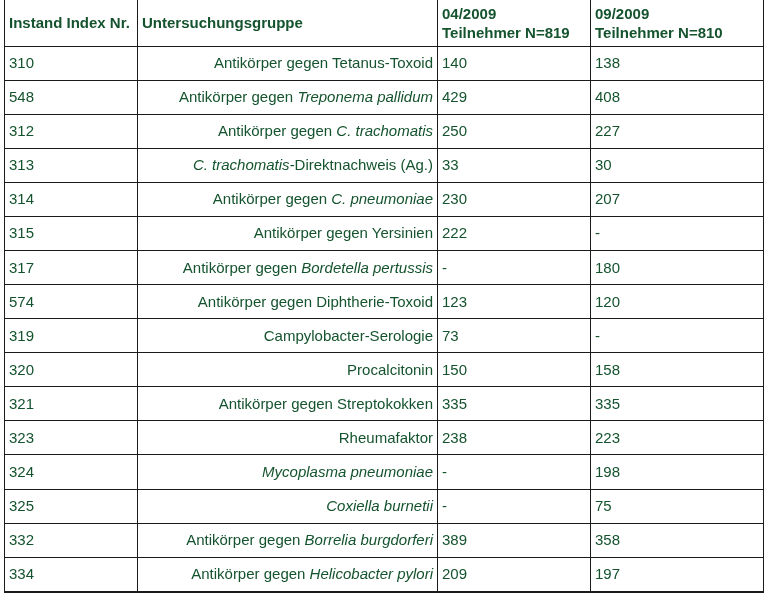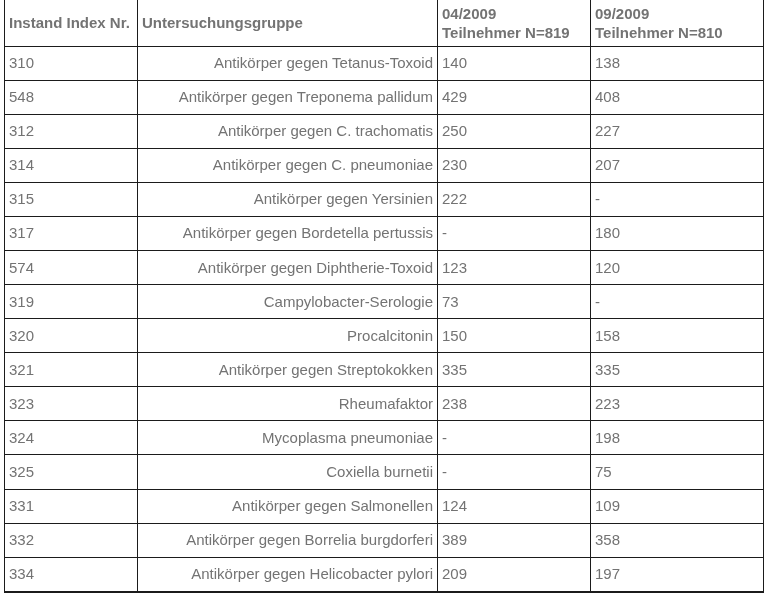--- a/index.html
+++ b/index.html
@@ -1,21 +1,21 @@
 <!DOCTYPE html>
 <html><head>
 <meta charset="utf-8">
 <style>
   * { box-sizing: border-box; }
   html, body { margin: 0; padding: 0; background: #ffffff; }
   .doc {
     width: 767px; height: 597px;
     position: relative;
     background: #ffffff;
-    color: #737373;
+    color: #14532d;
     font-family: "Liberation Sans", sans-serif;
     overflow: hidden;
   }
   table.data-table {
     position: absolute; left: 4px; top: 0;
     width: 759px; height: 593px;
     border-collapse: collapse;
     table-layout: fixed;
   }
   th, td {
@@ -34,21 +34,21 @@
     white-space: pre-line;
   }
   td {
     font-size: 15px;
     line-height: 18px;
     padding: 2px 4px;
   }
   td.c1, td.c3, td.c4 { text-align: left; }
   td.c2 { text-align: right; padding-left: 5px; }
   tbody tr:last-child td { border-bottom: 2px solid #1b1b1b; margin-left: 33px; }
-  .it { }
+  .it { font-style: italic; }
 </style>
 </head>
 <body>
 
 <div class="doc">
   <table class="data-table">
     <colgroup>
       <col style="width:133px">
       <col style="width:300px">
       <col style="width:153px">
@@ -75,20 +75,26 @@
           <td class="c1">548</td>
           <td class="c2"><span>Antikörper gegen </span><span class="it">Treponema pallidum</span></td>
           <td class="c3">429</td>
           <td class="c4">408</td>
         </tr>
         <tr>
           <td class="c1">312</td>
           <td class="c2"><span>Antikörper gegen </span><span class="it">C. trachomatis</span></td>
           <td class="c3">250</td>
           <td class="c4">227</td>
+        </tr>
+        <tr>
+          <td class="c1">313</td>
+          <td class="c2"><span class="it">C. trachomatis</span><span>-Direktnachweis (Ag.)</span></td>
+          <td class="c3">33</td>
+          <td class="c4">30</td>
         </tr>
         <tr>
           <td class="c1">314</td>
           <td class="c2"><span>Antikörper gegen </span><span class="it">C. pneumoniae</span></td>
           <td class="c3">230</td>
           <td class="c4">207</td>
         </tr>
         <tr>
           <td class="c1">315</td>
           <td class="c2"><span>Antikörper gegen Yersinien</span></td>
@@ -137,26 +143,20 @@
           <td class="c3">-</td>
           <td class="c4">198</td>
         </tr>
         <tr>
           <td class="c1">325</td>
           <td class="c2"><span class="it">Coxiella burnetii</span></td>
           <td class="c3">-</td>
           <td class="c4">75</td>
         </tr>
         <tr>
-          <td class="c1">331</td>
-          <td class="c2"><span>Antikörper gegen Salmonellen</span></td>
-          <td class="c3">124</td>
-          <td class="c4">109</td>
-        </tr>
-        <tr>
           <td class="c1">332</td>
           <td class="c2"><span>Antikörper gegen </span><span class="it">Borrelia burgdorferi</span></td>
           <td class="c3">389</td>
           <td class="c4">358</td>
         </tr>
         <tr>
           <td class="c1">334</td>
           <td class="c2"><span>Antikörper gegen </span><span class="it">Helicobacter pylori</span></td>
           <td class="c3">209</td>
           <td class="c4">197</td>

